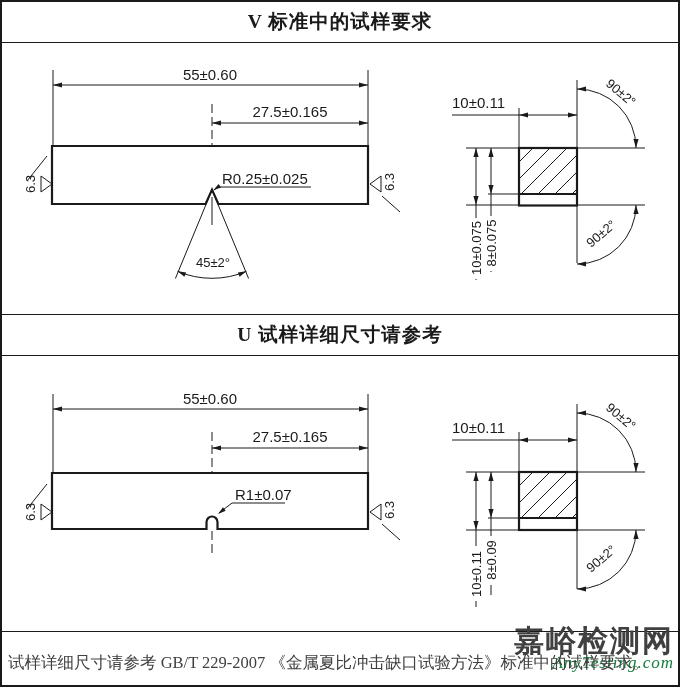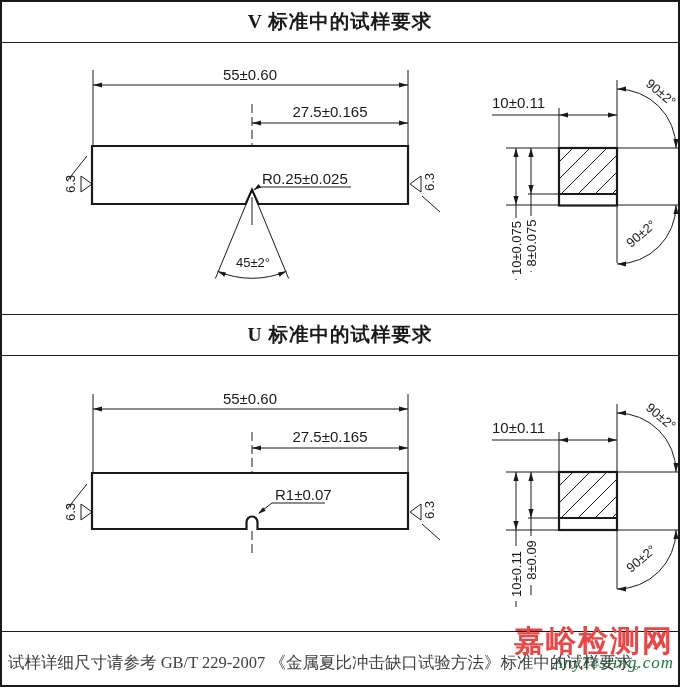--- a/index.html
+++ b/index.html
@@ -7,21 +7,21 @@
     position:relative;width:676px;height:683px;margin:0;
     border:2px solid #1a1a1a;background:#fff;
     font-family:"Liberation Sans",sans-serif;color:#1a1a1a;
   }
   .title-band{
     height:40px;line-height:40px;text-align:center;
     border-bottom:1px solid #1a1a1a;
     font-family:"Liberation Serif","DejaVu Serif",serif;
     font-weight:700;font-size:19.5px;letter-spacing:1px;
   }
-  .draw-band{border-bottom:1px solid #1a1a1a;overflow:hidden;padding-left:40px;}
+  .draw-band{border-bottom:1px solid #1a1a1a;overflow:hidden;}
   .draw-band svg{display:block;}
   
   .ln{stroke:#1a1a1a;stroke-width:1;fill:none;}
   .thick{stroke:#1a1a1a;stroke-width:2.2;fill:#fff;}
   .dash{stroke-dasharray:9 4;}
   .arr{fill:#1a1a1a;stroke:none;}
   .wbg{fill:#fff;stroke:none;}
   text{fill:#1a1a1a;}
   .dim{font:15px "Liberation Sans",sans-serif;}
   .sm{font:13px "Liberation Sans",sans-serif;}
@@ -30,21 +30,21 @@
     position:relative;height:53px;overflow:visible;
   }
   .footer .note{
     position:absolute;left:6px;top:20px;z-index:2;white-space:nowrap;
     font-family:"Liberation Serif","DejaVu Serif",serif;
     font-size:16.5px;color:#404040;
   }
   .wm{position:absolute;top:-6px;right:4px;z-index:1;text-align:right;line-height:1;}
   .wm-cn{
     font-family:"Liberation Serif","DejaVu Serif",serif;
-    font-weight:700;font-size:30px;letter-spacing:2px;color:#ef4444;
+    font-weight:700;font-size:30px;letter-spacing:2px;color:#404040;
   }
   .wm-en{
     font-family:"Liberation Serif","DejaVu Serif",serif;
     font-style:italic;font-size:17px;letter-spacing:1px;color:#15803d;margin-top:-2px;
   }
 </style>
 </head>
 <body>
 
 <div class="page">
@@ -142,21 +142,21 @@
 
           <path class="ln" d="M636,205 A59 59 0 0 1 577,264"></path>
           <polygon class="arr" points="636,205 633.4,214 638.6,214"></polygon>
           <polygon class="arr" points="577,264 586,261.4 586,266.6"></polygon>
           <text class="sm" transform="translate(591,248) rotate(-40)">90±2°</text>
         </g>
       </g>
     </svg>
   </div>
 
-  <div class="title-band">U 标准中的试样要求</div>
+  <div class="title-band">U 试样详细尺寸请参考</div>
 
   <div class="draw-band" style="height:275px;">
     <svg width="676" height="275" viewBox="0 0 676 275">
       <g transform="translate(-2,-356)">
 
         <g>
           <line class="ln" x1="53" y1="394" x2="53" y2="473"></line>
           <line class="ln" x1="368" y1="394" x2="368" y2="473"></line>
           <line class="ln" x1="53" y1="409" x2="368" y2="409"></line>
           <polygon class="arr" points="53,409 62,406.4 62,411.6"></polygon>

